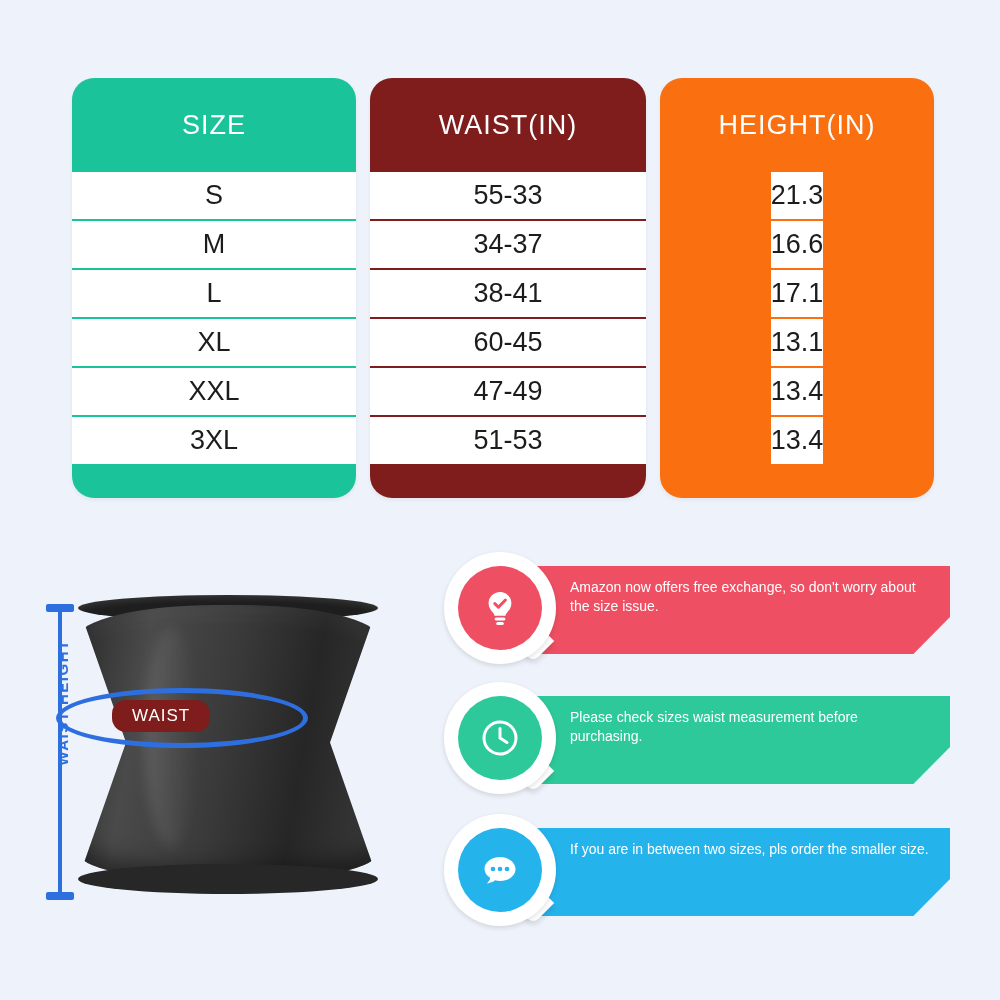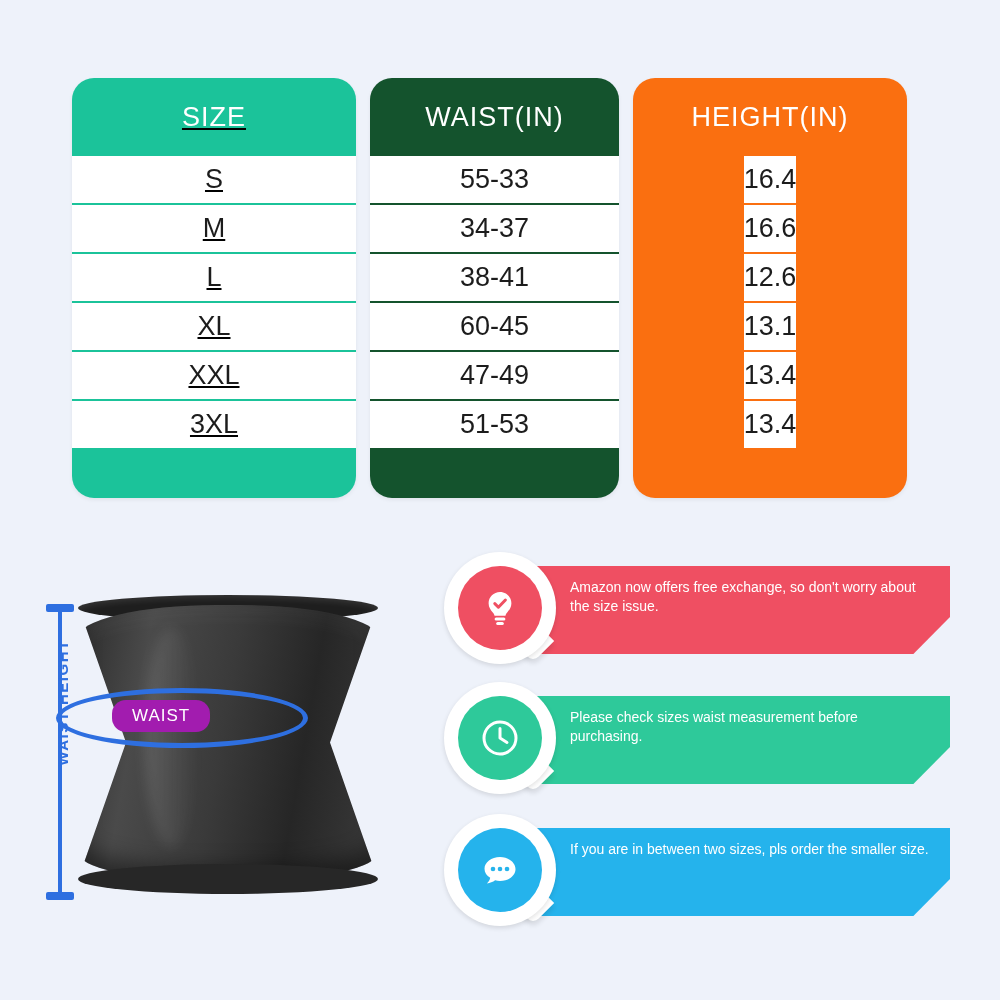--- a/index.html
+++ b/index.html
@@ -26,22 +26,22 @@
     gap: 14px;
   }
   .col {
     flex: 0 0 auto;
     border-radius: 22px;
     overflow: hidden;
     box-shadow: 0 2px 4px rgba(0,0,0,0.06);
     display: flex;
     flex-direction: column;
   }
-  .col-size   { width: 284px; background: #1bc39a; text-decoration: underline; }
-  .col-waist  { width: 249px; background: #14532d; }
+  .col-size   { width: 284px; background: #1bc39a; }
+  .col-waist  { width: 276px; background: #7f1d1d; }
   .col-height { width: 274px; background: #fa6f10; align-items: center; }
 
   .col-head {
     height: 96px;
     display: flex;
     align-items: center;
     justify-content: center;
     color: #ffffff;
     font-size: 27px;
     letter-spacing: 1px;
@@ -56,21 +56,21 @@
   .cell {
     height: 47px;
     background: #ffffff;
     margin-bottom: 2px;
     display: flex;
     align-items: center;
     justify-content: center;
     color: #1c1c1c;
     font-size: 27px;
   }
-  .cell:last-child { margin-bottom: 16px; }
+  .cell:last-child { margin-bottom: 0; }
 
   
   .product-area {
     position: absolute;
     left: 18px;
     top: 560px;
     width: 410px;
     height: 420px;
   }
 
@@ -121,21 +121,21 @@
     height: 60px;
     border: 5px solid #2e6fe0;
     border-radius: 50%;
     box-sizing: border-box;
   }
   .waist-tag {
     position: absolute;
     left: 94px;
     top: 140px;
     padding: 6px 20px;
-    background: #a21caf;
+    background: #7f1d1d;
     color: #fff;
     border-radius: 14px;
     font-size: 17px;
     letter-spacing: 1px;
   }
 
   .height-ruler {
     position: absolute;
     left: 20px;
     top: 42px;
@@ -280,23 +280,23 @@
       <div class="cell">38-41</div>
       <div class="cell">60-45</div>
       <div class="cell">47-49</div>
       <div class="cell">51-53</div>
     </div>
   </div>
 
   <div class="col col-height">
     <div class="col-head">HEIGHT(IN)</div>
     <div class="col-body">
-      <div class="cell">16.4</div>
+      <div class="cell">21.3</div>
       <div class="cell">16.6</div>
-      <div class="cell">12.6</div>
+      <div class="cell">17.1</div>
       <div class="cell">13.1</div>
       <div class="cell">13.4</div>
       <div class="cell">13.4</div>
     </div>
   </div>
 
 </div>
 
 <div class="product-area">
 

